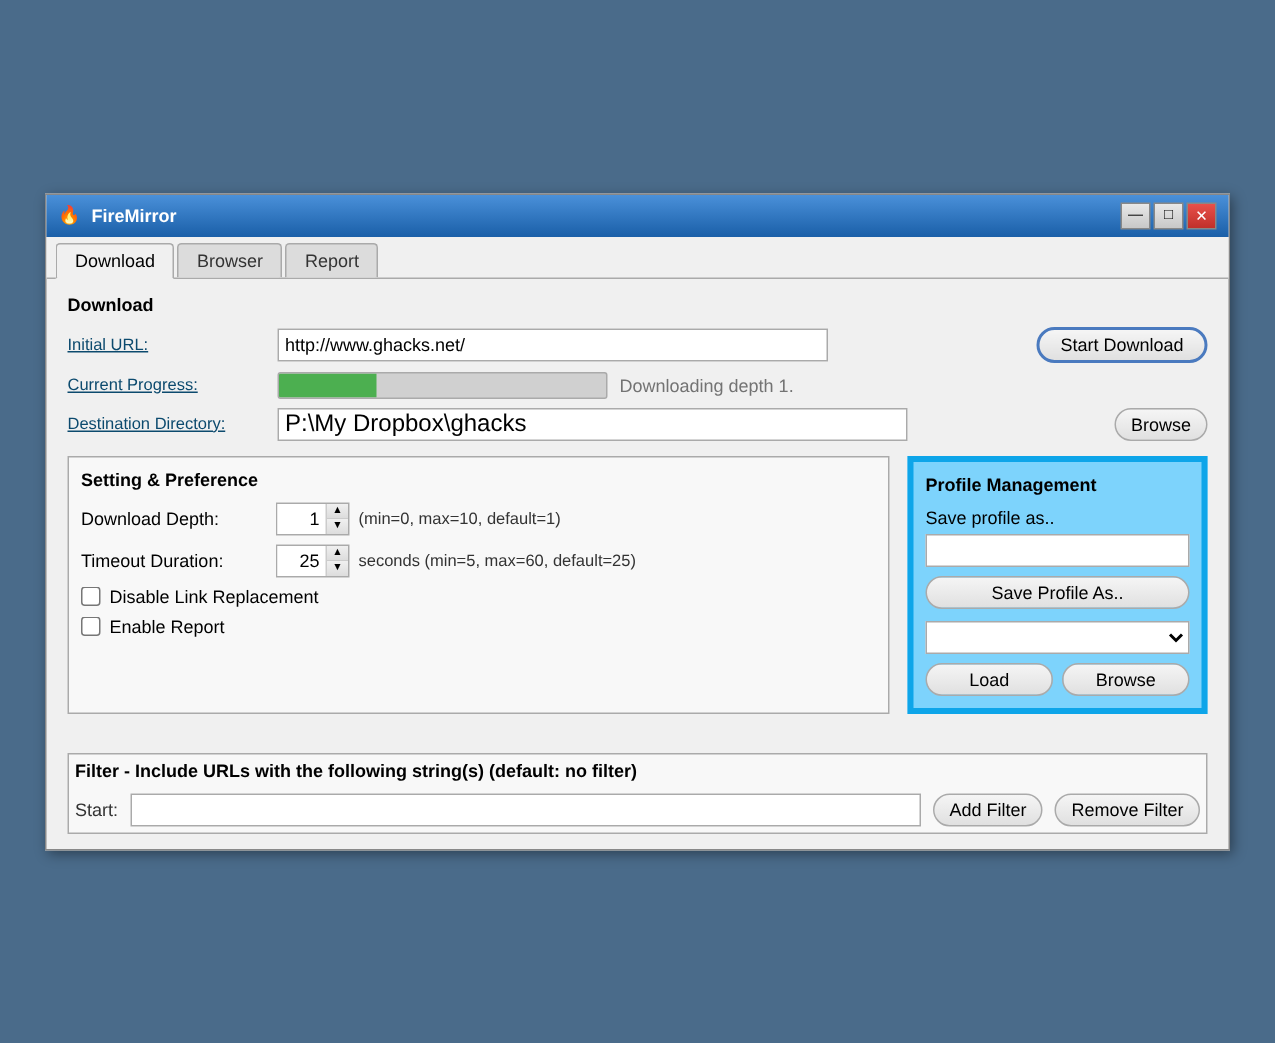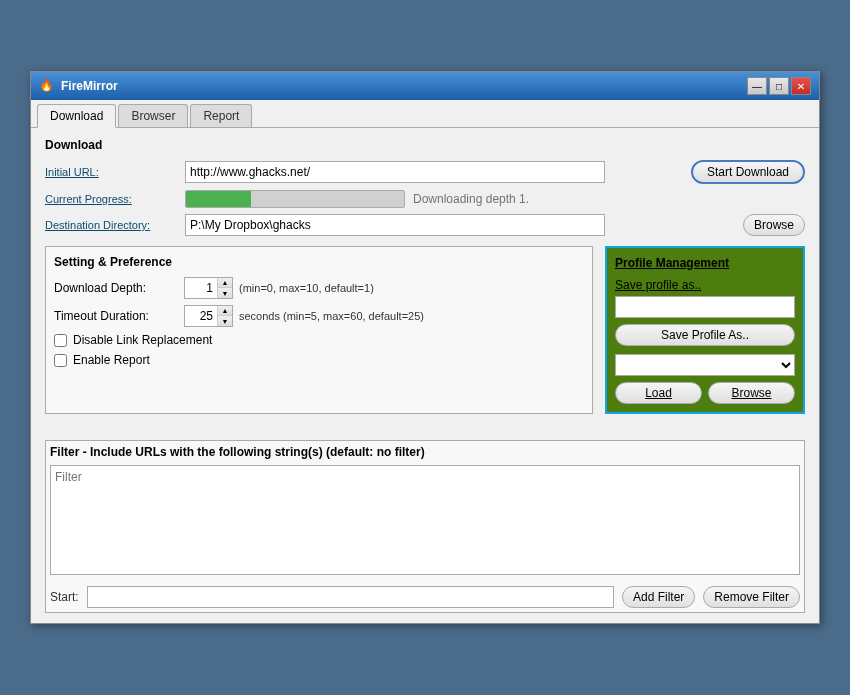--- a/index.html
+++ b/index.html
@@ -93,21 +93,21 @@
       align-items: center;
       margin-bottom: 6px;
     }
     .form-label {
       width: 140px;
       font-size: 11px;
       color: #0c4a6e;
       text-decoration: underline;
     }
     .url-input {
-      width: 420px;
+      width: 367px;
       height: 22px;
       border: 1px solid #aaa;
       padding: 2px 4px;
       font-size: 12px;
       background: white;
     }
     .btn {
       padding: 3px 10px;
       border: 1px solid #aaa;
       background: linear-gradient(to bottom, #f5f5f5, #e0e0e0);
@@ -134,40 +134,39 @@
     .progress-bar {
       height: 100%;
       background: #4caf50;
       width: 30%;
     }
     .dest-input {
       width: 420px;
       height: 22px;
       border: 1px solid #aaa;
       padding: 2px 4px;
-      font-size: 12px;
+      font-size: 16px;
       background: white;
     }
     .two-panels {
       display: flex;
       gap: 12px;
       margin-top: 10px;
     }
     .panel-left {
       flex: 1;
       border: 1px solid #aaa;
       padding: 8px;
       background: #f8f8f8;
     }
     .panel-right {
       width: 200px;
-      border: 2px solid #0ea5e9;
+      border: 4px solid #0ea5e9;
       padding: 8px;
-      background: #4d7c0f;
-      text-decoration: underline;
+      background: #7dd3fc;
     }
     .panel-title {
       font-size: 12px;
       font-weight: bold;
       margin-bottom: 8px;
     }
     .spin-group {
       display: flex;
       align-items: center;
       margin-bottom: 6px;
@@ -406,21 +405,20 @@
         <div class="load-delete-row">
           <button class="btn">Load</button>
           <button class="btn">Browse</button>
         </div>
       </div>
 
     </div>
 
     <div class="filter-section">
       <div class="filter-section-title">Filter - Include URLs with the following string(s) (default: no filter)</div>
-      <textarea class="filter-textarea" placeholder="Filter" style=""></textarea>
       <div class="filter-row">
         <span class="filter-label">Start:</span>
         <input type="text" class="filter-input" style="">
         <button class="btn">Add Filter</button>
         <button class="btn">Remove Filter</button>
       </div>
     </div>
 
   </div>
 </div>

